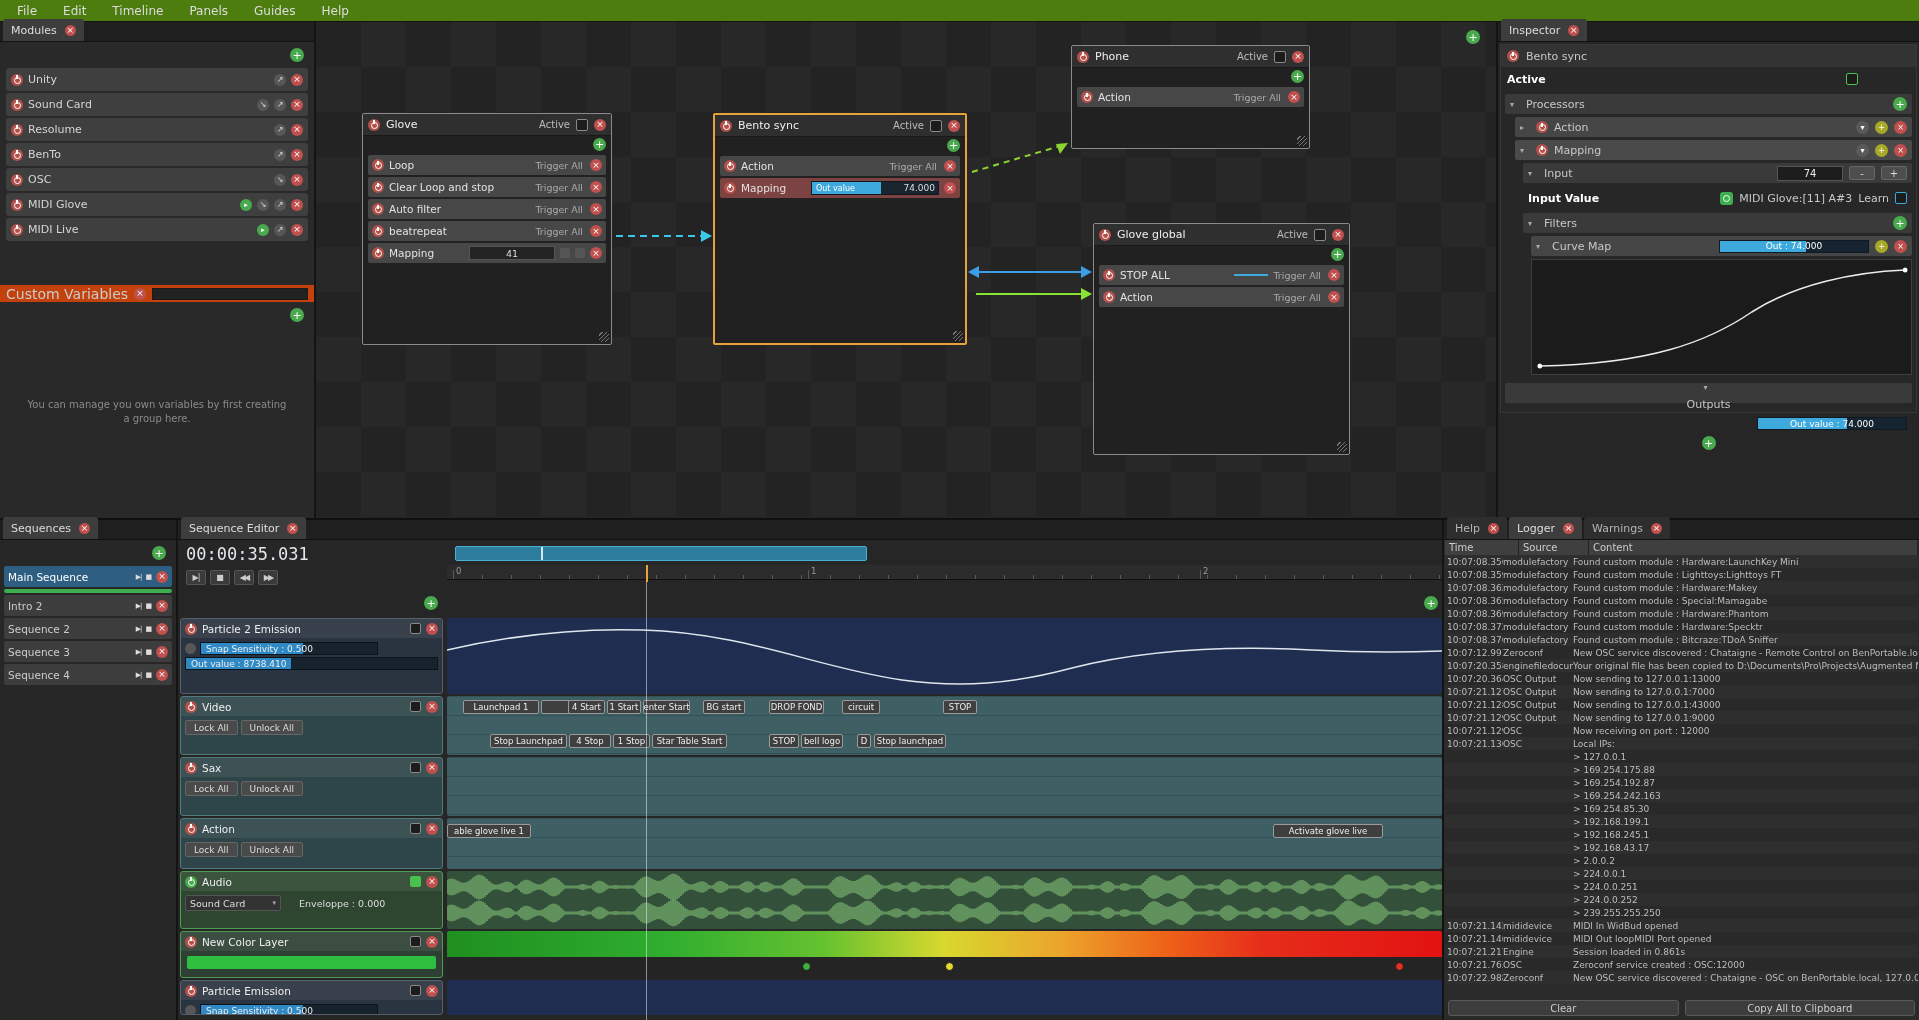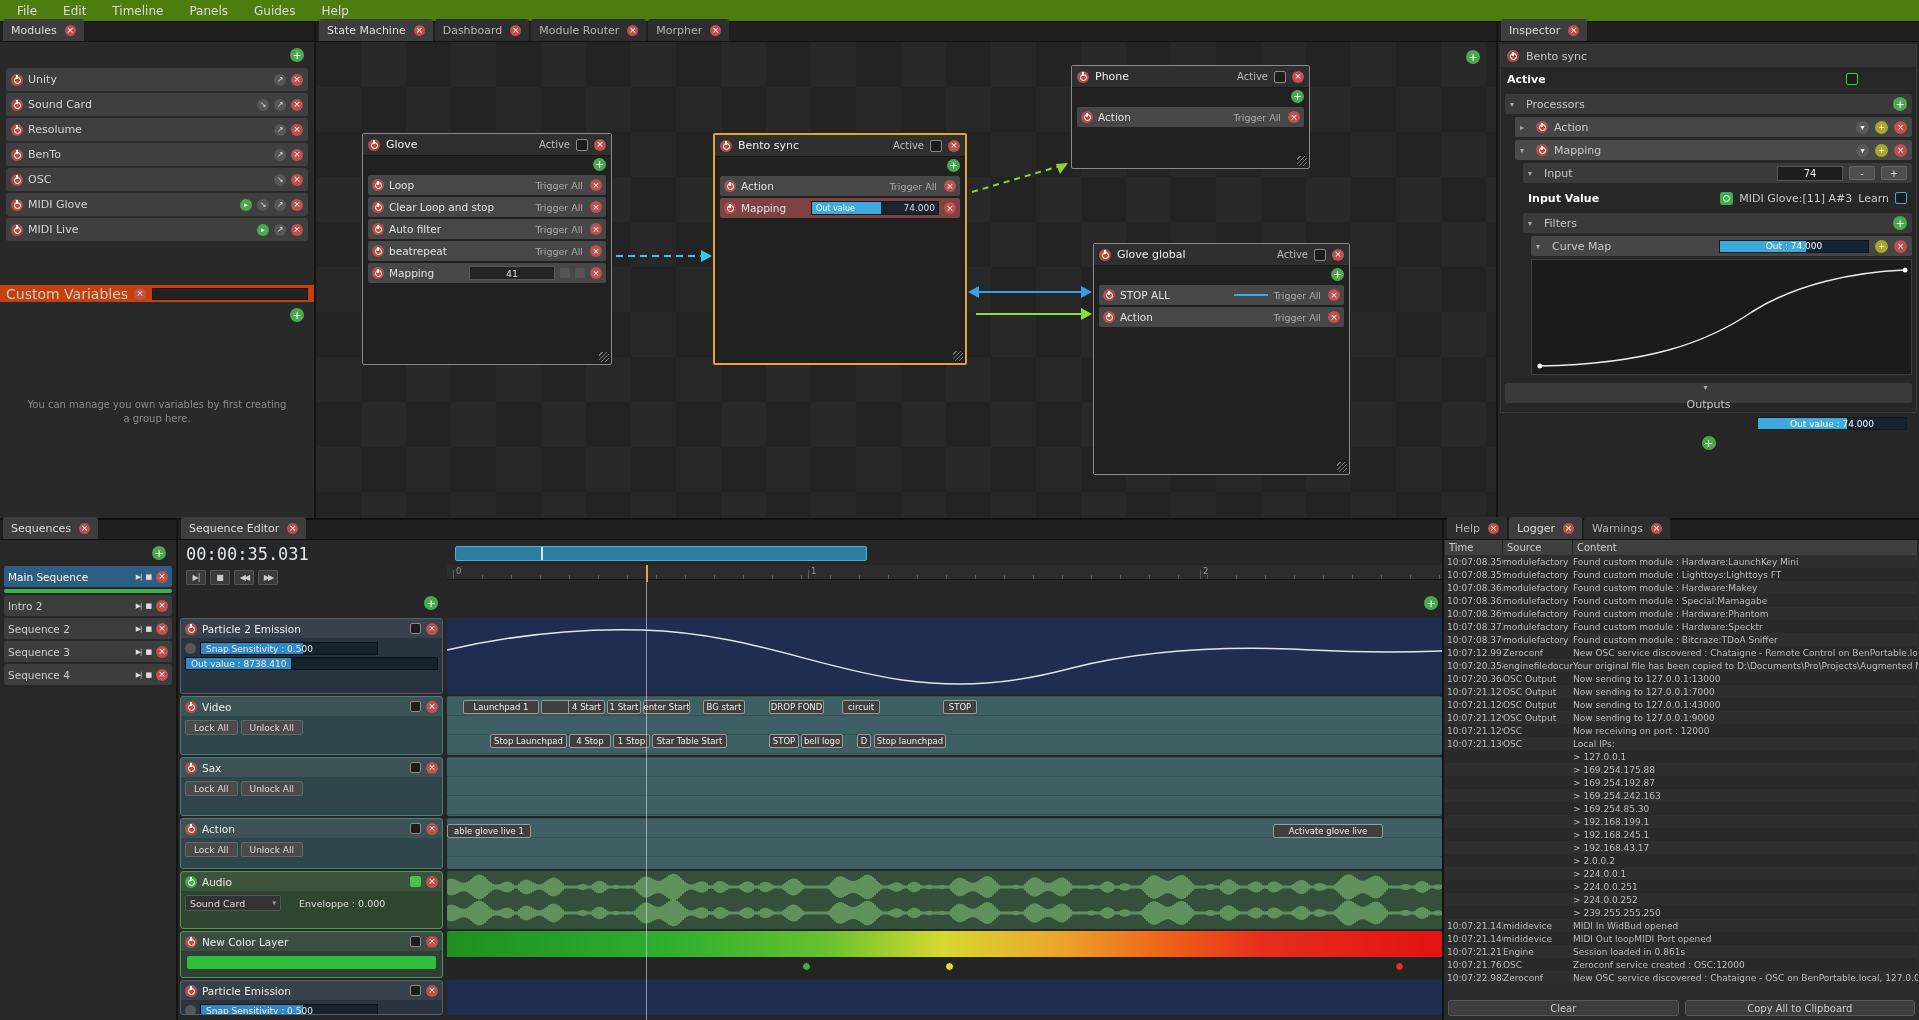--- a/index.html
+++ b/index.html
@@ -159,21 +159,21 @@
 .gradbar{position:absolute;left:0;right:0;top:0;height:26px;
  background:linear-gradient(90deg,#1f8f1f 0%,#2fae2f 22%,#66c22f 38%,#d8d82f 50%,#eca32b 62%,#ee6419 72%,#e62e1b 82%,#e21212 100%);}
 .key{position:absolute;width:9px;height:9px;border-radius:50%;border:1px solid #1a1a1a;top:31px;}
 .playhead-orange{position:absolute;left:468px;top:45px;width:2px;height:17px;background:#e8a23c;z-index:6;}
 .playhead-line{position:absolute;left:468px;top:62px;bottom:0;width:1px;background:rgba(225,235,245,.55);z-index:6;}
 
 
 #logger-panel{position:relative;width:477px;background:#2a2a2a;border-left:2px solid #141414;}
 .log-header{position:absolute;left:1px;right:1px;top:20px;height:15px;display:flex;background:#3f3f3f;font-size:10px;color:#ccc;align-items:center;}
 .log-header span{border-right:1px solid #232323;padding-left:4px;height:100%;display:flex;align-items:center;}
-.lh-time{width:58px;flex:none;}
+.lh-time{width:74px;flex:none;}
 .lh-source{width:70px;flex:none;}
 .lh-content{flex:1;}
 .log-body{position:absolute;left:1px;right:1px;top:35px;bottom:24px;overflow:hidden;}
 .log-row{display:flex;height:13px;align-items:center;background:#2e2e2e;font-size:9px;color:#bdbdbd;}
 .log-row.alt{background:#292929;}
 .lt{width:58px;flex:none;white-space:nowrap;overflow:hidden;padding-left:2px;}
 .ls{width:70px;flex:none;white-space:nowrap;overflow:hidden;}
 .lc{flex:1;white-space:nowrap;overflow:hidden;}
 .log-buttons{position:absolute;left:4px;right:4px;bottom:4px;display:flex;gap:6px;}
 .logbtn{flex:1;height:16px;background:#3d3d3d;border:1px solid #5a5a5a;border-radius:3px;font-size:10px;color:#ccc;display:flex;align-items:center;justify-content:center;}
@@ -256,38 +256,20 @@
         <span class="ic ic-close"></span>
         <span class="cv-input"></span>
       </div>
       <div class="panel-plusrow">
         <span class="ic ic-plus"></span>
       </div>
       <div class="cv-hint">You can manage you own variables by first creating a group here.</div>
     </div>
 
     <div id="sm-panel">
-      <div class="tabbar" id="sm-tabs">
-          <div class="tab active">
-            <span class="tab-label">State Machine</span>
-            <span class="ic ic-close"></span>
-          </div>
-          <div class="tab">
-            <span class="tab-label">Dashboard</span>
-            <span class="ic ic-close"></span>
-          </div>
-          <div class="tab">
-            <span class="tab-label">Module Router</span>
-            <span class="ic ic-close"></span>
-          </div>
-          <div class="tab">
-            <span class="tab-label">Morpher</span>
-            <span class="ic ic-close"></span>
-          </div>
-        </div>
       <div id="sm-canvas">
         <svg id="sm-arrows" width="1180" height="474">
           <path d="M300,214 H386" stroke="#3bc8e8" stroke-width="2" stroke-dasharray="7 5" fill="none"></path>
           <polygon points="396,214 385,208 385,220" fill="#3bc8e8"></polygon>
           <path d="M656,150 L744,124" stroke="#8cd42f" stroke-width="2" stroke-dasharray="6 5" fill="none"></path>
           <polygon points="752,121 740,122 744,132" fill="#8cd42f"></polygon>
           <path d="M660,250 H768" stroke="#3b9fe8" stroke-width="2" fill="none"></path>
           <polygon points="652,250 663,244 663,256" fill="#3b9fe8"></polygon>
           <polygon points="776,250 765,244 765,256" fill="#3b9fe8"></polygon>
           <path d="M660,272 H766" stroke="#8ae234" stroke-width="2" fill="none"></path>

